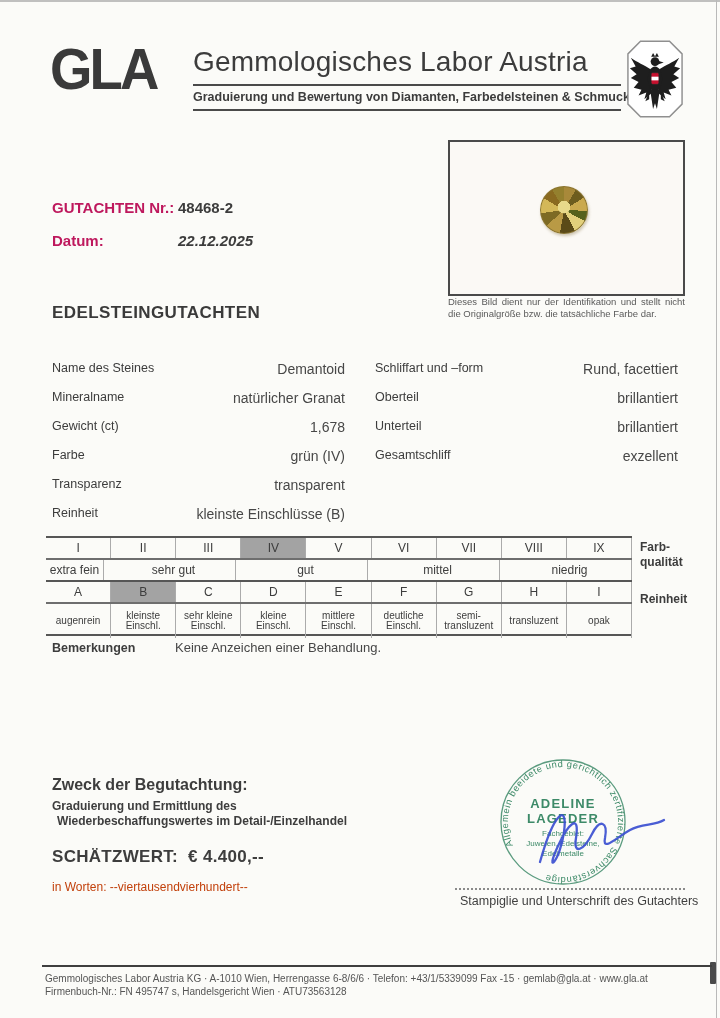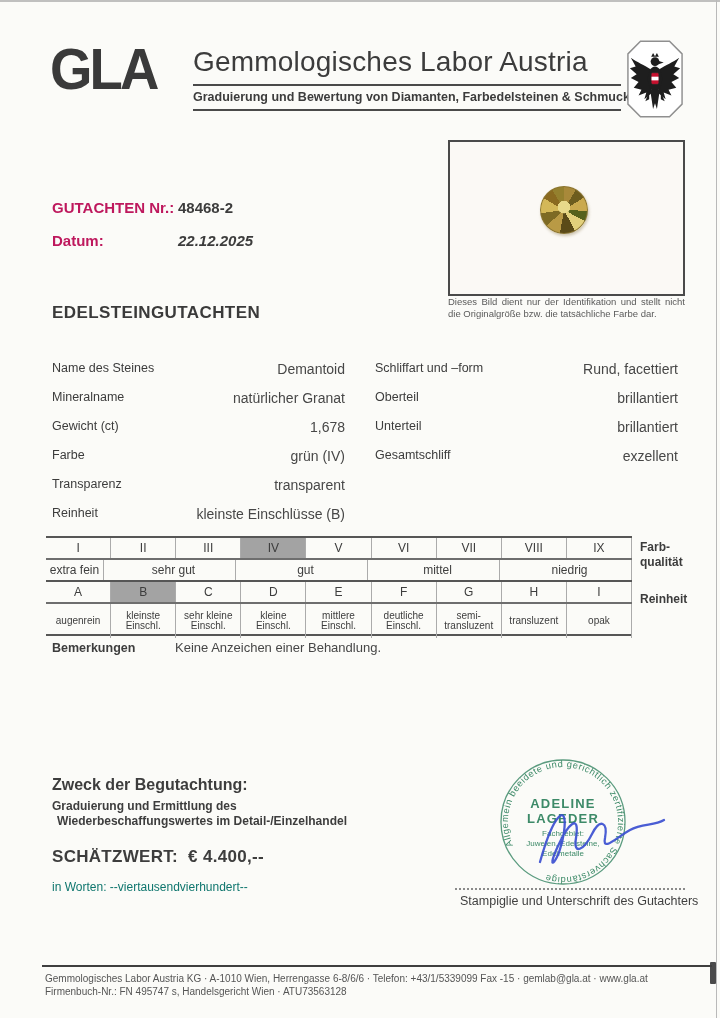--- a/index.html
+++ b/index.html
@@ -70,21 +70,21 @@
 
   
   .rem-label{left:52px;top:641px;font-size:12.5px;font-weight:700;}
   .rem-value{left:175px;top:640px;font-size:13px;color:#474747;}
 
   
   .purpose-title{left:52px;top:776px;font-size:16px;font-weight:700;}
   .purpose-l1{left:52px;top:799px;font-size:12px;font-weight:700;}
   .purpose-l2{left:57px;top:814px;font-size:12px;font-weight:700;}
   .value-line{left:52px;top:847px;font-size:17px;font-weight:700;letter-spacing:.3px;}
-  .in-words{left:52px;top:880px;font-size:12px;color:#0f766e;}
+  .in-words{left:52px;top:880px;font-size:12px;color:#c2410c;}
 
   
   .stamp{left:488px;top:750px;}
   .sig-dotline{left:455px;top:888px;width:230px;border-top:2px dotted #8a8a8a;height:0;}
   .stamp-caption{left:460px;top:894px;font-size:12.5px;color:#3f3f3f;}
 
   
   .footer-rule{left:42px;top:965px;width:670px;height:2px;background:#3f3f3f;}
   .footer-l1{left:45px;top:973px;font-size:10px;color:#555;white-space:nowrap;}
   .footer-l2{left:45px;top:986px;font-size:10px;color:#555;white-space:nowrap;}

